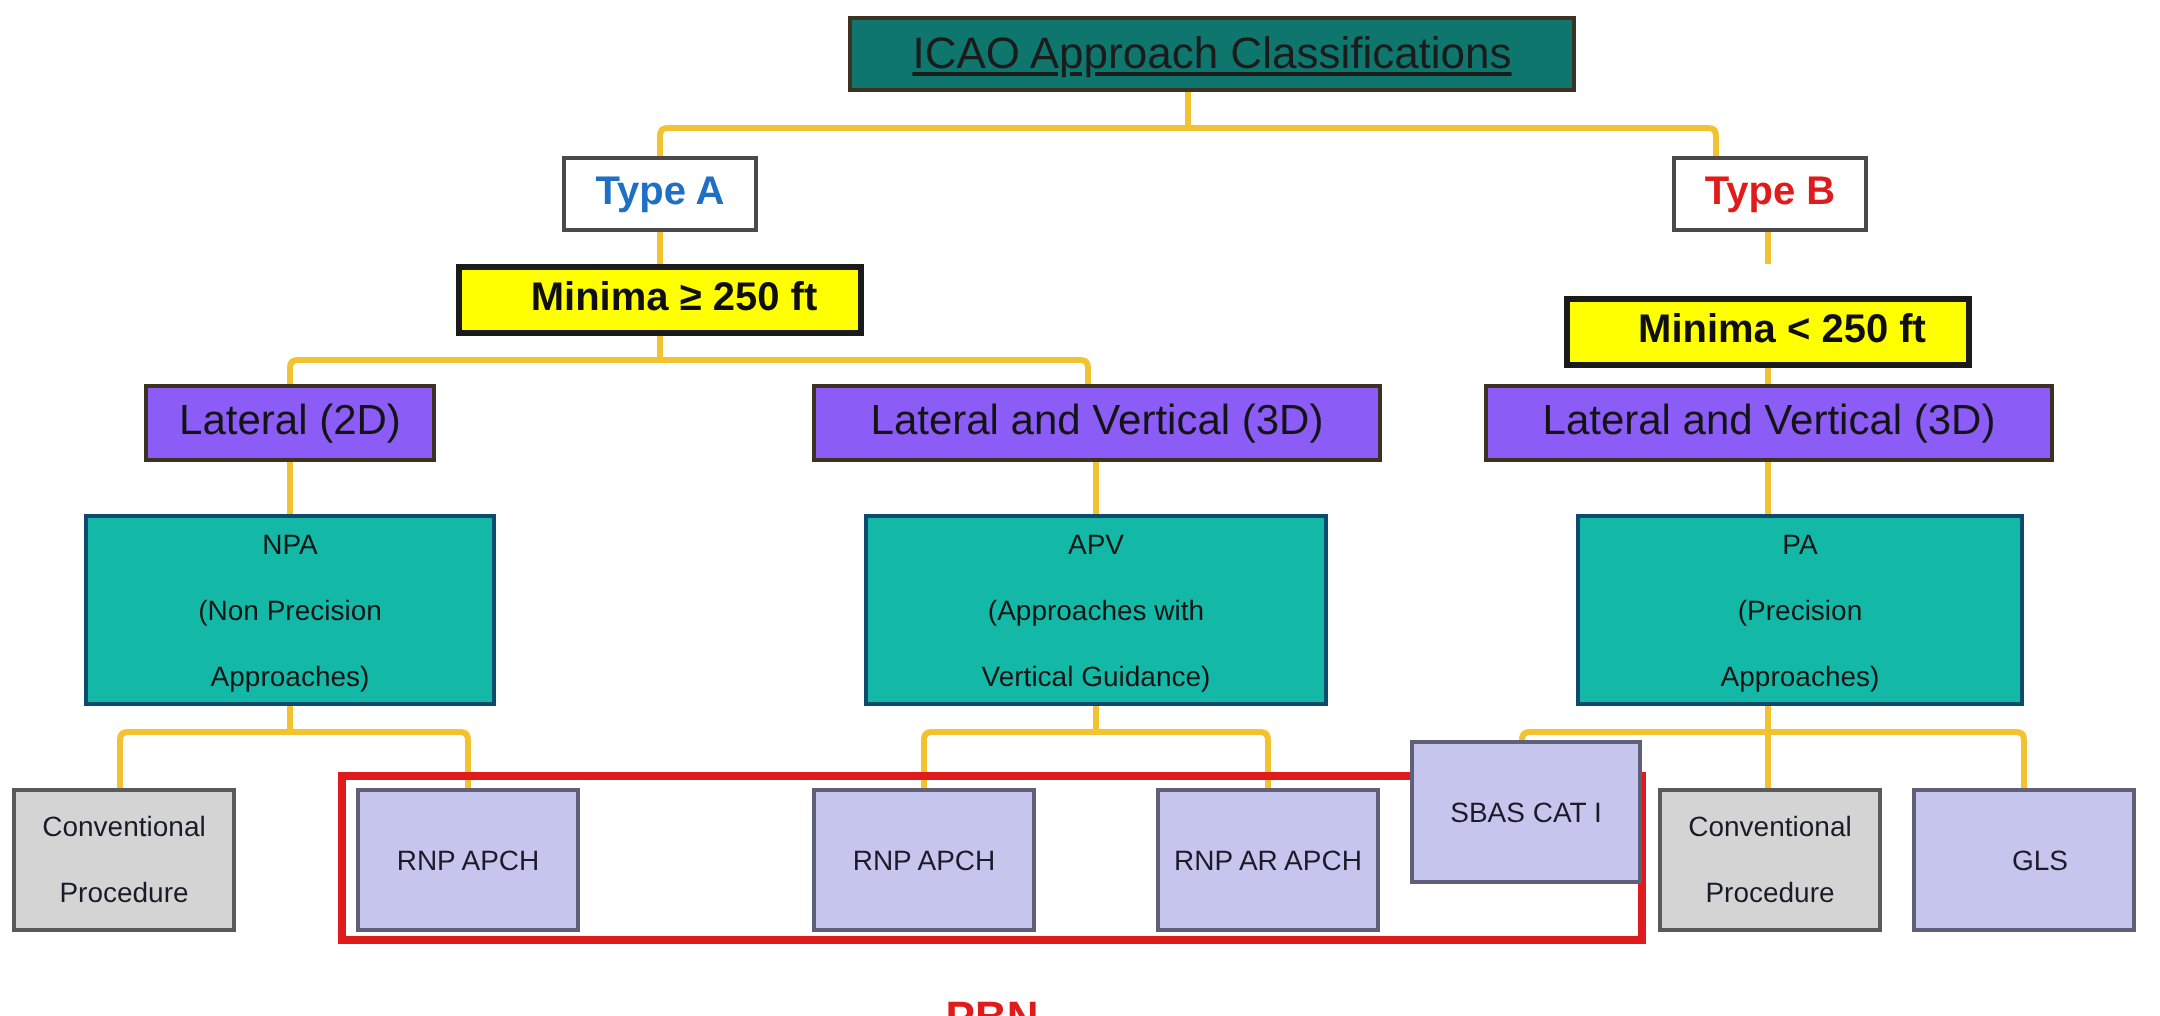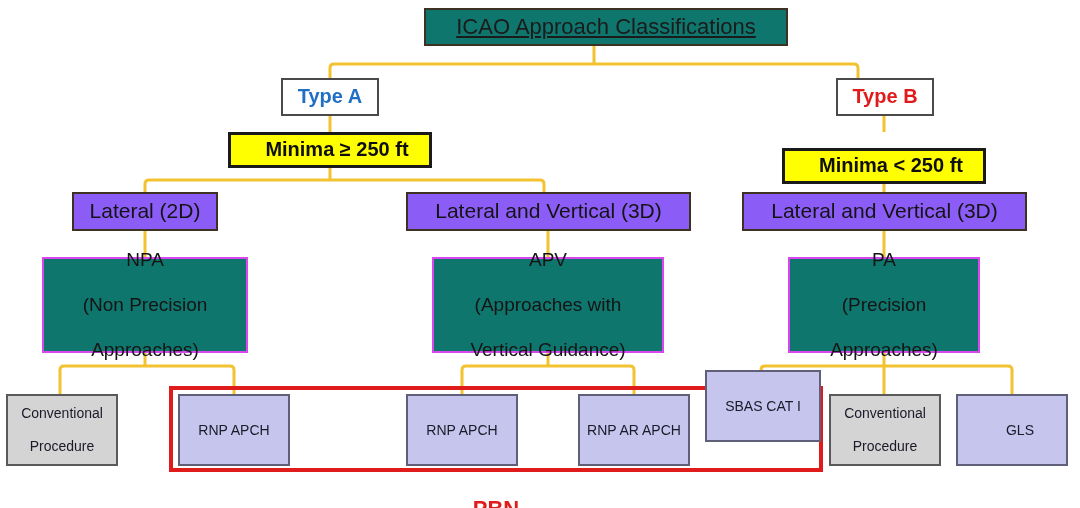--- a/index.html
+++ b/index.html
@@ -73,23 +73,23 @@
   
   .n-lateral {
     background: #8b5cf6;
     border: 2px solid #3d3122;
     font-size: 21px;
     color: #141414;
   }
 
   
   .n-cat {
-    background: #0f766e;
-    border: 2px solid #d946ef;
-    font-size: 19px;
+    background: #14b8a6;
+    border: 2px solid #0c4a6e;
+    font-size: 14px;
     color: #141414;
   }
 
   
   .n-leaf {
     font-size: 14px;
     color: #1a1a28;
   }
   .n-leaf-gray {
     background: #d4d4d4;
@@ -198,21 +198,21 @@
   </div>
 
   <div class="node n-cat" style="left:432px; top:257px; width:232px; height:96px;">
     <span>
       <span>APV</span><br>
       <span>(Approaches with</span><br>
       <span>Vertical Guidance)</span>
     </span>
   </div>
 
-  <div class="node n-cat" style="left:788px; top:257px; width:192px; height:96px;">
+  <div class="node n-cat" style="left:788px; top:257px; width:224px; height:96px;">
     <span>
       <span>PA</span><br>
       <span>(Precision</span><br>
       <span>Approaches)</span>
     </span>
   </div>
 
   <div class="node n-leaf n-leaf-gray" style="left:6px; top:394px; width:112px; height:72px;">
     <span>
       <span>Conventional</span><br>

